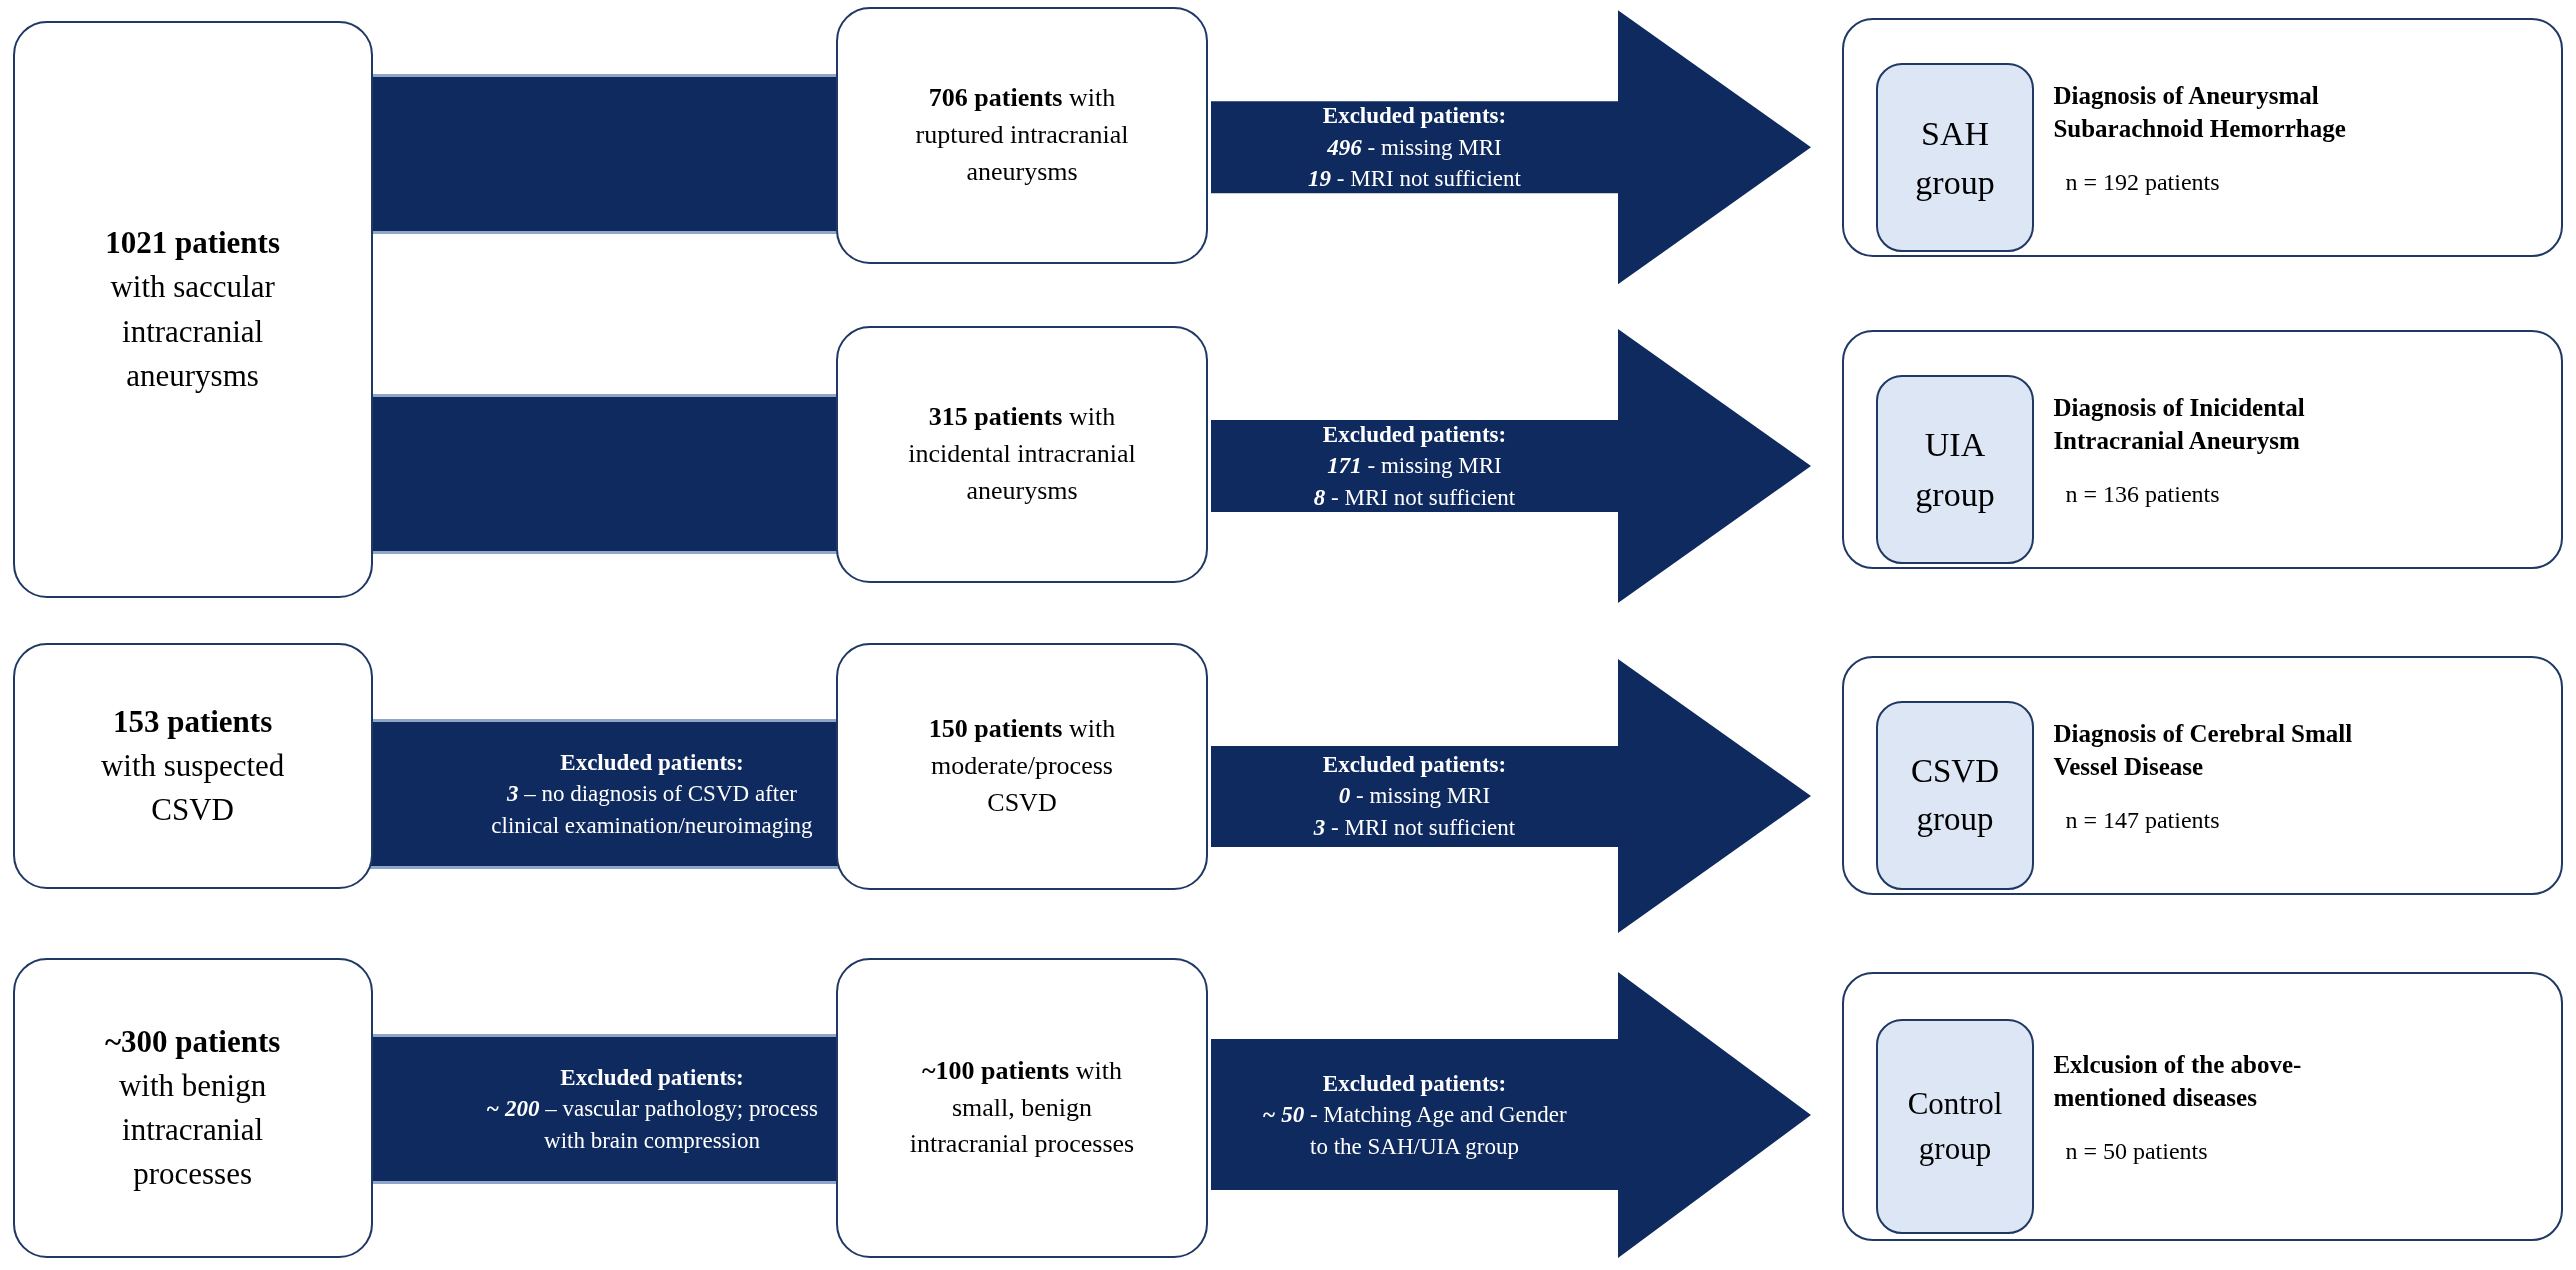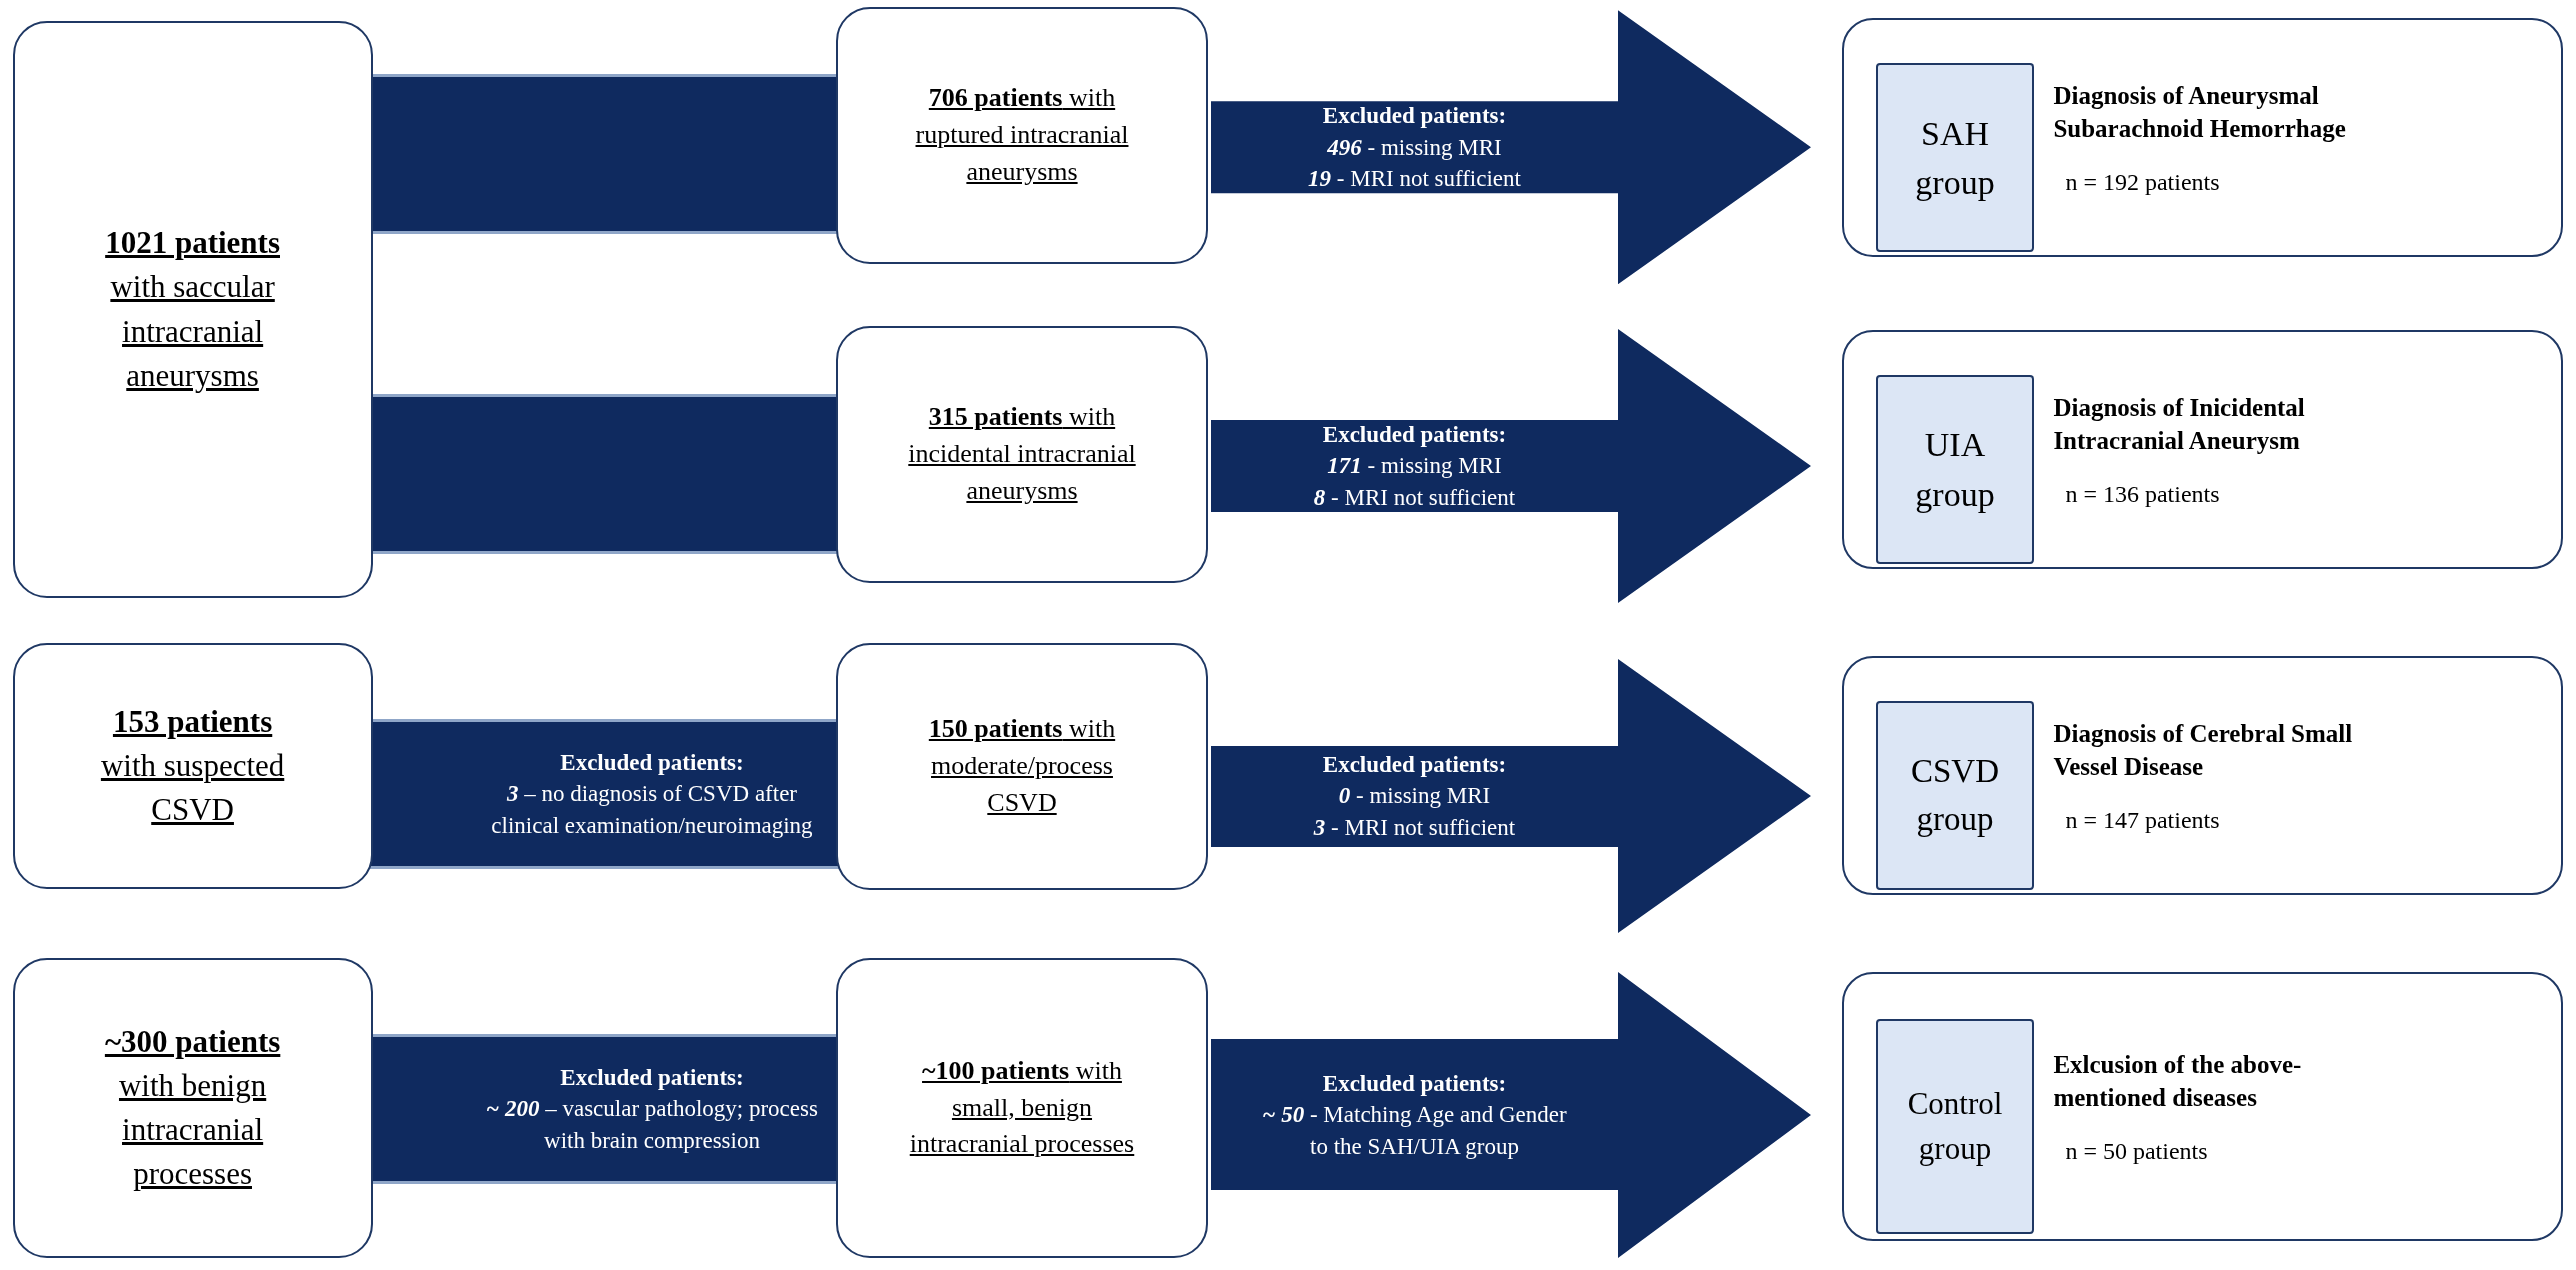--- a/index.html
+++ b/index.html
@@ -18,21 +18,21 @@
     border:2.9px solid #1F3864;
     border-radius:34px;
     box-sizing:border-box;
     display:flex;
     align-items:center;
     justify-content:center;
     text-align:center;
     color:#000;
     z-index:30;
   }
-  .wbox .inner{padding:0 15px;line-height:1.42;text-decoration:underline;}
+  .wbox .inner{padding:0 15px;line-height:1.42;}
   .wbox b{font-weight:bold;}
 
   
   .band{
     position:absolute;
     background:#0F2A5F;
     border-top:3.4px solid #8FA6C8;
     border-bottom:3.4px solid #8FA6C8;
     box-sizing:border-box;
     z-index:10;
@@ -82,21 +82,21 @@
     border:2.9px solid #1F3864;
     border-radius:31px;
     box-sizing:border-box;
     z-index:30;
     display:flex;
     align-items:center;
   }
   .gbadge{
     background:#DCE6F5;
     border:2.9px solid #1F3864;
-    border-radius:4px;
+    border-radius:26px;
     box-sizing:border-box;
     display:flex;
     flex-direction:column;
     align-items:center;
     justify-content:center;
     text-align:center;
     color:#000;
     line-height:1.45;
     margin-top:40px;
   }

